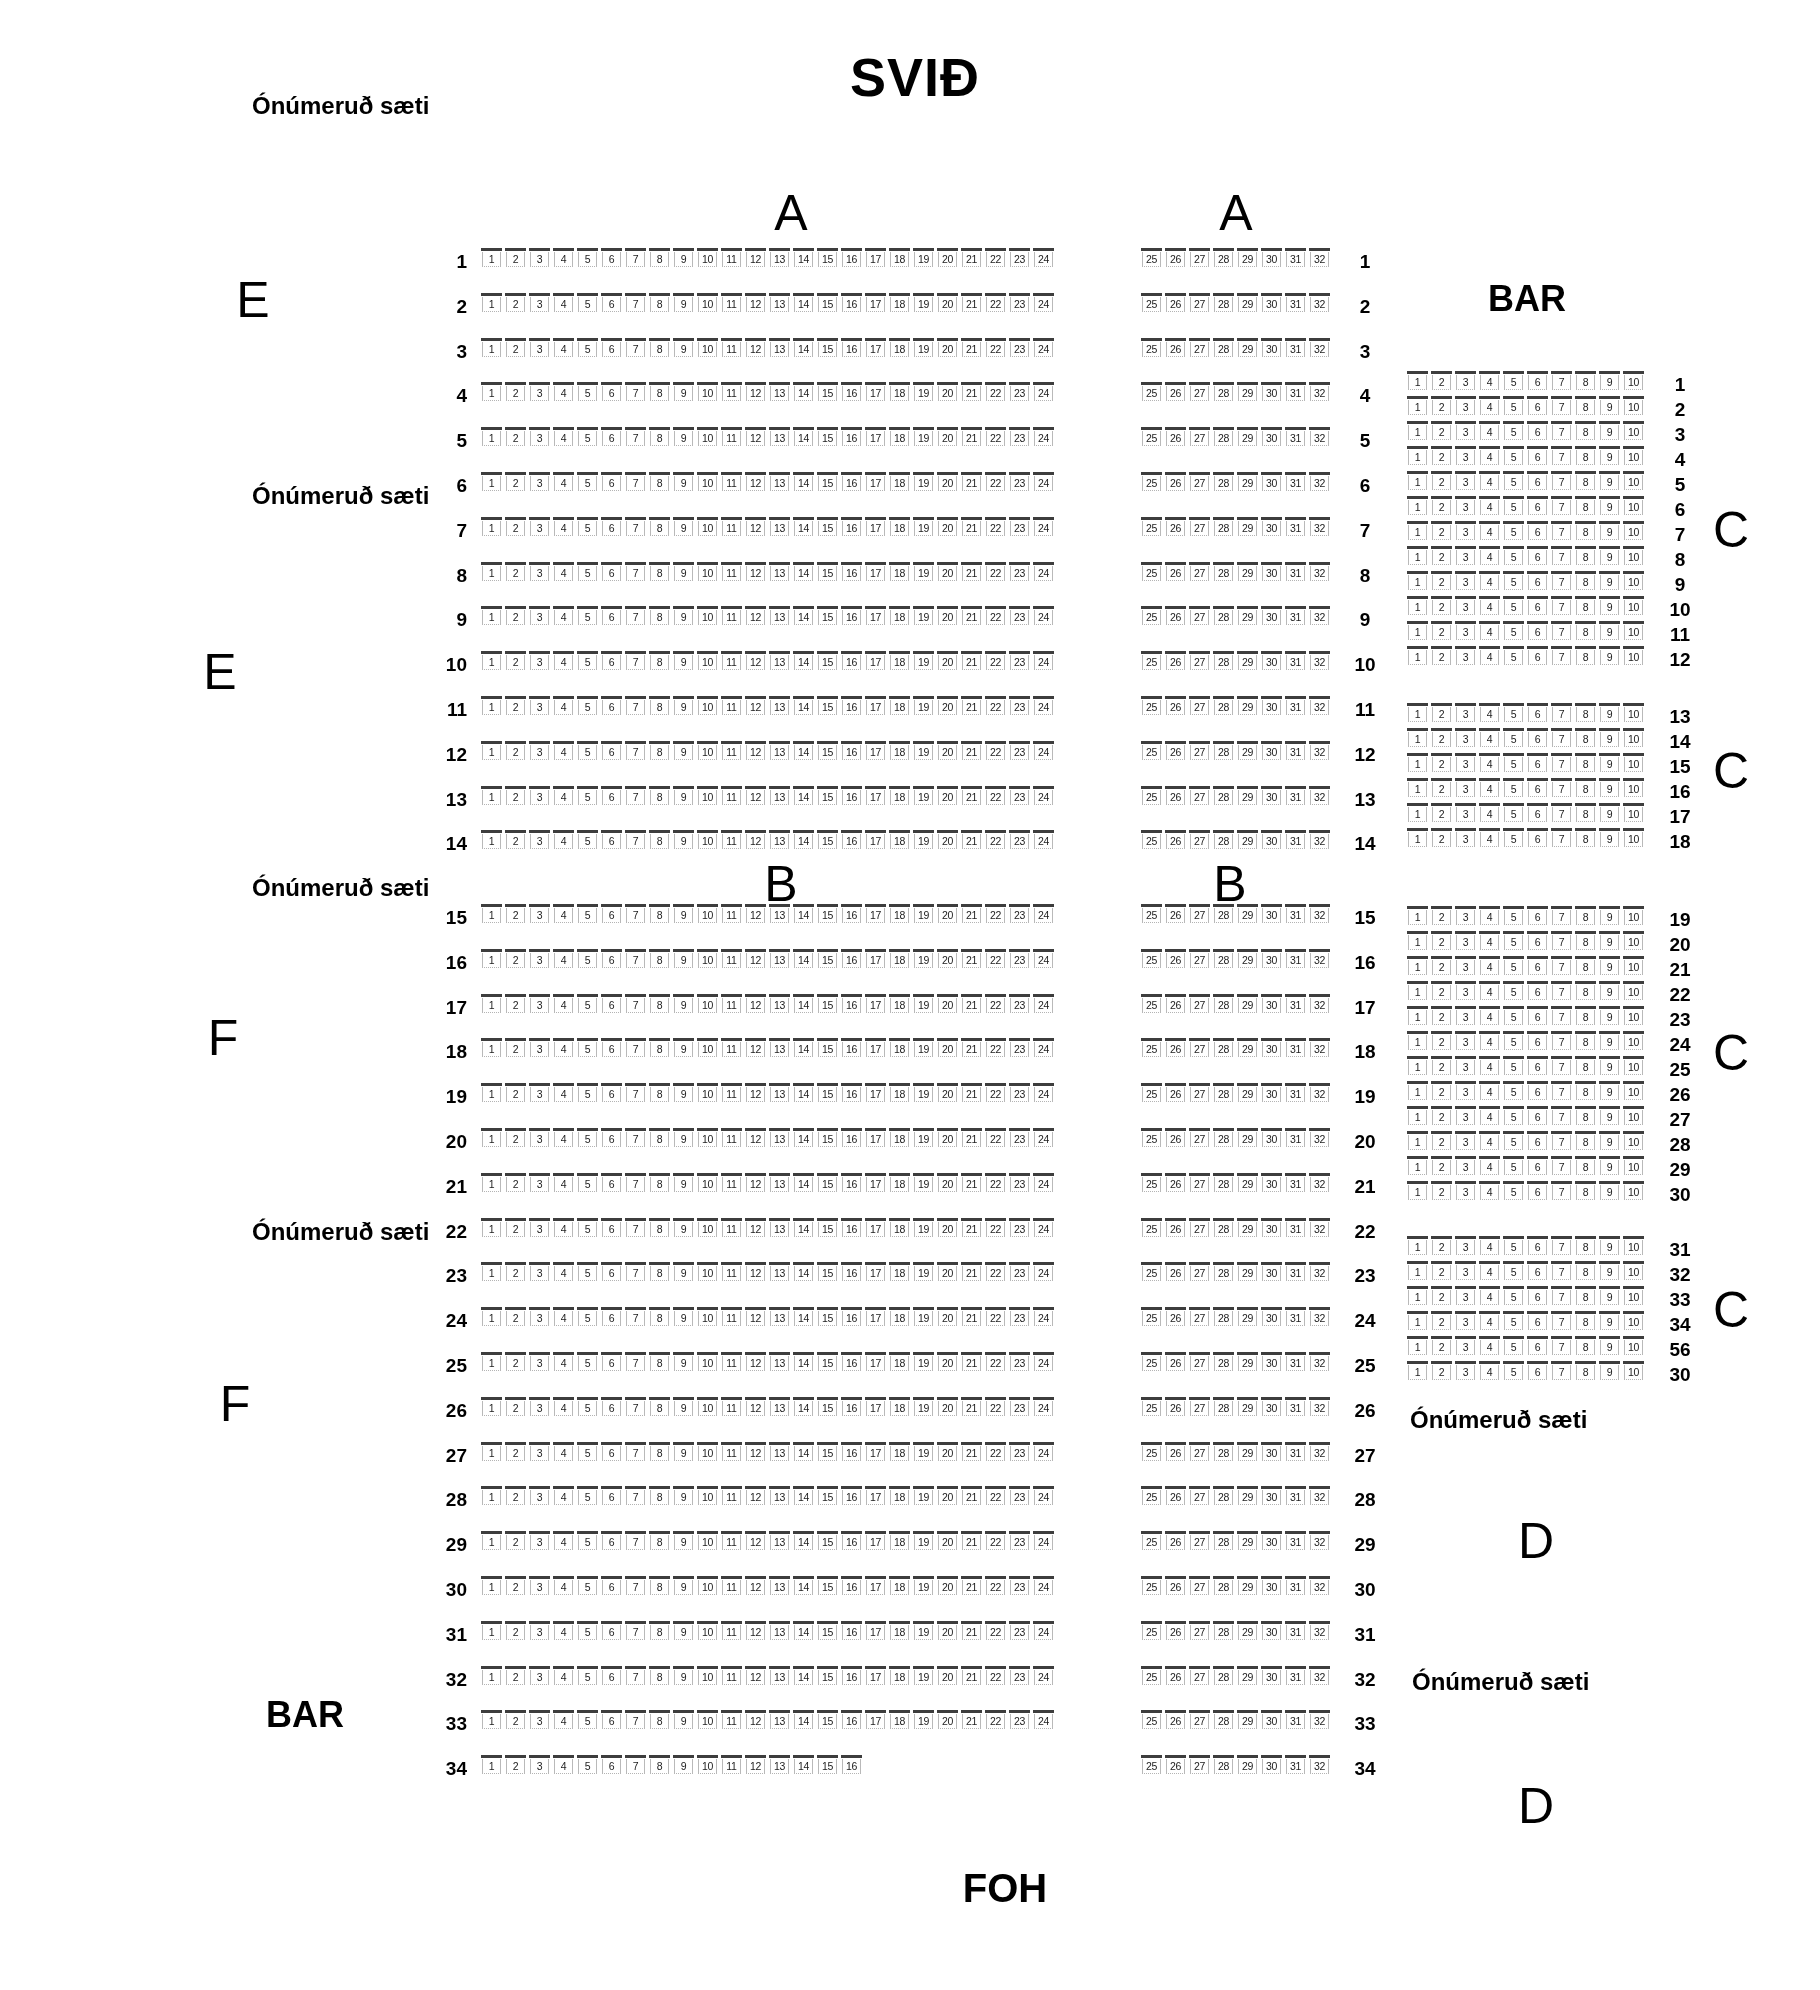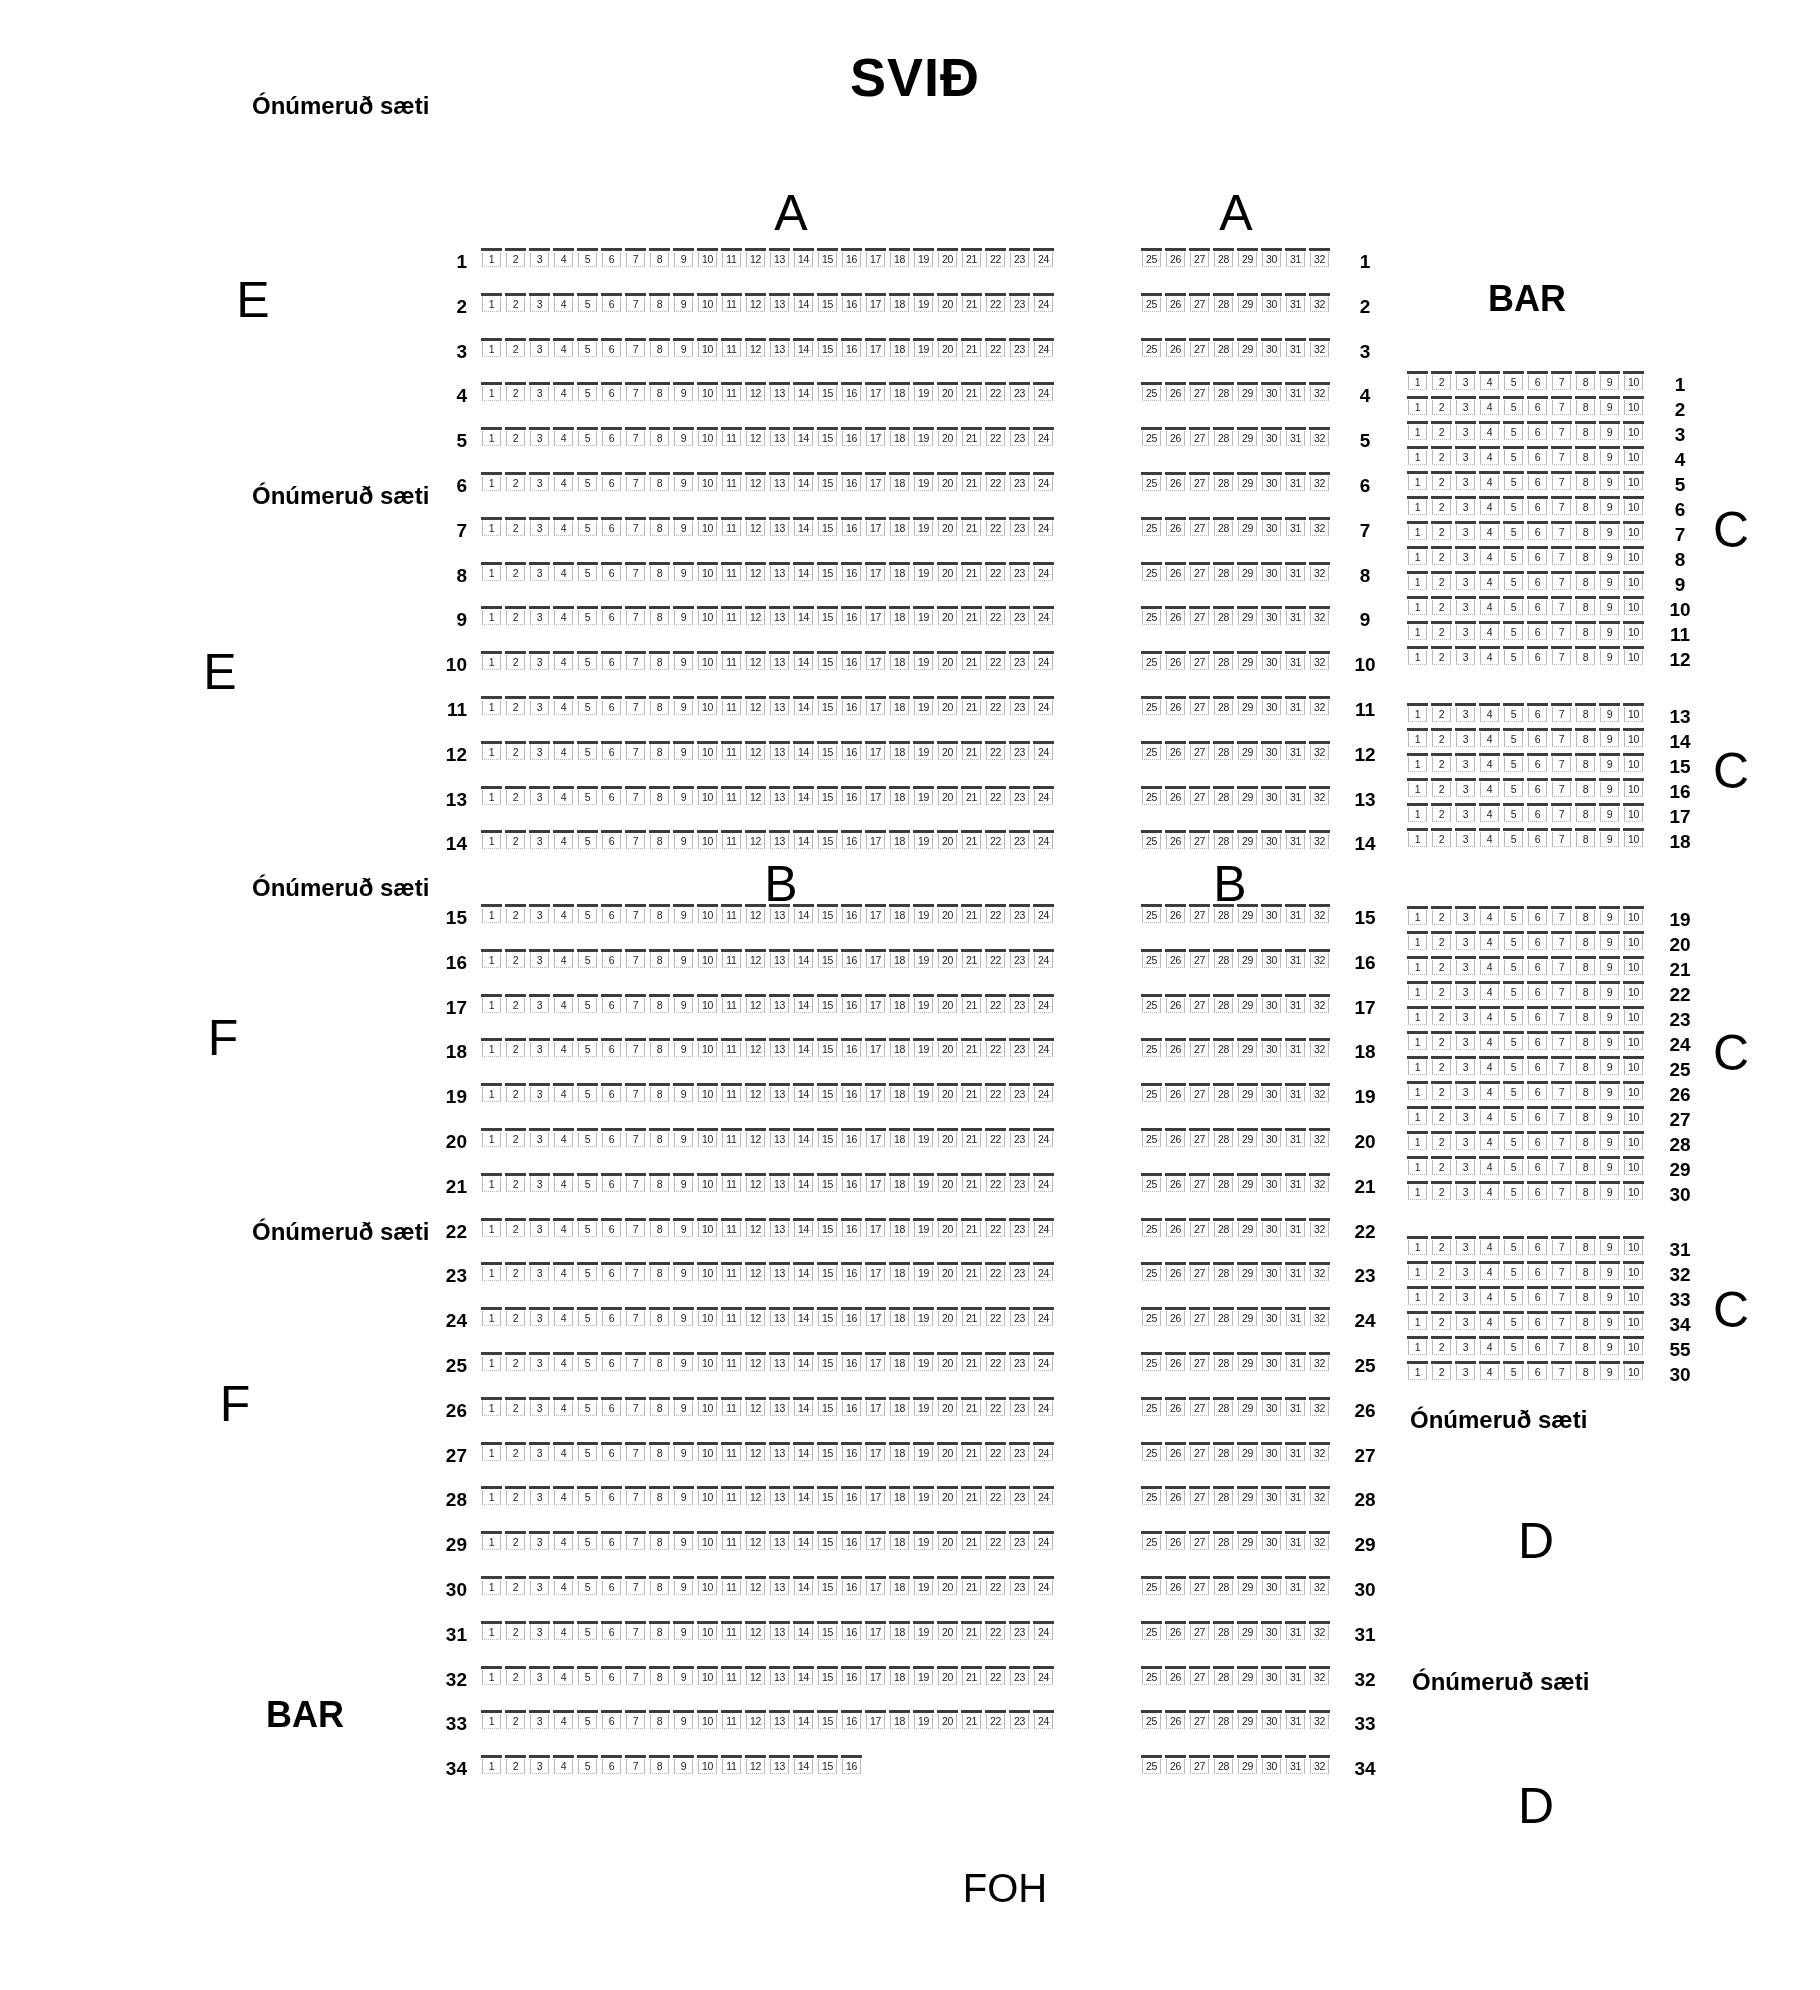--- a/index.html
+++ b/index.html
@@ -3,21 +3,21 @@
 <meta charset="utf-8">
 <style>
   html,body{margin:0;padding:0;background:#ffffff;}
   #canvas{
     position:relative;width:1820px;height:1990px;background:#ffffff;
     font-family:"Liberation Sans", sans-serif;color:#000;overflow:hidden;
   }
   .lbl{position:absolute;white-space:nowrap;transform:translate(-50%,-50%);}
   .lbl.leftalign{transform:translate(0,-50%);}
   .title-lbl{font-size:54px;font-weight:600;letter-spacing:1px;}
-  .foh-lbl{font-size:40px;font-weight:400;}
+  .foh-lbl{font-size:40px;font-weight:700;}
   .bar-lbl{font-size:36px;font-weight:600;}
   .section-lbl{font-size:50px;font-weight:400;}
   .unnum-lbl{font-size:24px;font-weight:600;}
   .seat-row{position:absolute;height:20px;}
   .seat{
     position:relative;display:inline-block;vertical-align:top;
     width:17px;height:14px;margin-right:5px;
     border-left:1px solid #b9b9b9;border-right:1px solid #b9b9b9;
     border-bottom:1px dotted #b4b4b4;background:#ffffff;
     font-size:10.5px;line-height:14px;text-align:center;color:#1c1c1c;
@@ -269,18 +269,18 @@
       <div class="rownum r-side" style="top: 1185px;">30</div>
       <div class="seat-row" style="left: 1408px; top: 1185px;"><div class="seat">1</div><div class="seat">2</div><div class="seat">3</div><div class="seat">4</div><div class="seat">5</div><div class="seat">6</div><div class="seat">7</div><div class="seat">8</div><div class="seat">9</div><div class="seat">10</div></div>
       <div class="rownum r-side" style="top: 1240px;">31</div>
       <div class="seat-row" style="left: 1408px; top: 1240px;"><div class="seat">1</div><div class="seat">2</div><div class="seat">3</div><div class="seat">4</div><div class="seat">5</div><div class="seat">6</div><div class="seat">7</div><div class="seat">8</div><div class="seat">9</div><div class="seat">10</div></div>
       <div class="rownum r-side" style="top: 1265px;">32</div>
       <div class="seat-row" style="left: 1408px; top: 1265px;"><div class="seat">1</div><div class="seat">2</div><div class="seat">3</div><div class="seat">4</div><div class="seat">5</div><div class="seat">6</div><div class="seat">7</div><div class="seat">8</div><div class="seat">9</div><div class="seat">10</div></div>
       <div class="rownum r-side" style="top: 1290px;">33</div>
       <div class="seat-row" style="left: 1408px; top: 1290px;"><div class="seat">1</div><div class="seat">2</div><div class="seat">3</div><div class="seat">4</div><div class="seat">5</div><div class="seat">6</div><div class="seat">7</div><div class="seat">8</div><div class="seat">9</div><div class="seat">10</div></div>
       <div class="rownum r-side" style="top: 1315px;">34</div>
       <div class="seat-row" style="left: 1408px; top: 1315px;"><div class="seat">1</div><div class="seat">2</div><div class="seat">3</div><div class="seat">4</div><div class="seat">5</div><div class="seat">6</div><div class="seat">7</div><div class="seat">8</div><div class="seat">9</div><div class="seat">10</div></div>
-      <div class="rownum r-side" style="top: 1340px;">55</div>
+      <div class="rownum r-side" style="top: 1340px;">56</div>
       <div class="seat-row" style="left: 1408px; top: 1340px;"><div class="seat">1</div><div class="seat">2</div><div class="seat">3</div><div class="seat">4</div><div class="seat">5</div><div class="seat">6</div><div class="seat">7</div><div class="seat">8</div><div class="seat">9</div><div class="seat">10</div></div>
       <div class="rownum r-side" style="top: 1365px;">30</div>
       <div class="seat-row" style="left: 1408px; top: 1365px;"><div class="seat">1</div><div class="seat">2</div><div class="seat">3</div><div class="seat">4</div><div class="seat">5</div><div class="seat">6</div><div class="seat">7</div><div class="seat">8</div><div class="seat">9</div><div class="seat">10</div></div>
     </div>
 </div>
 
 </body></html>

